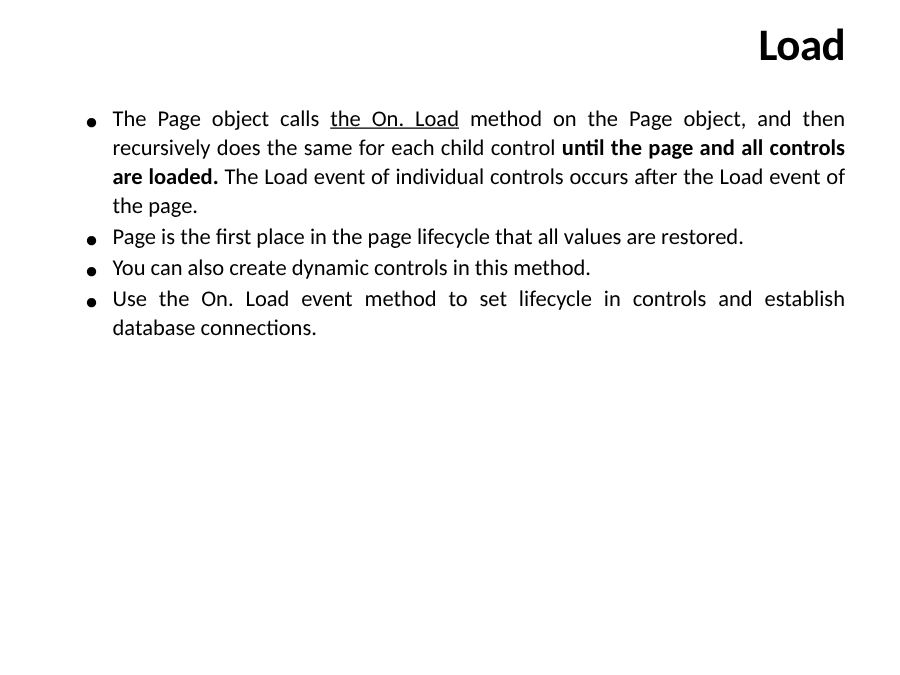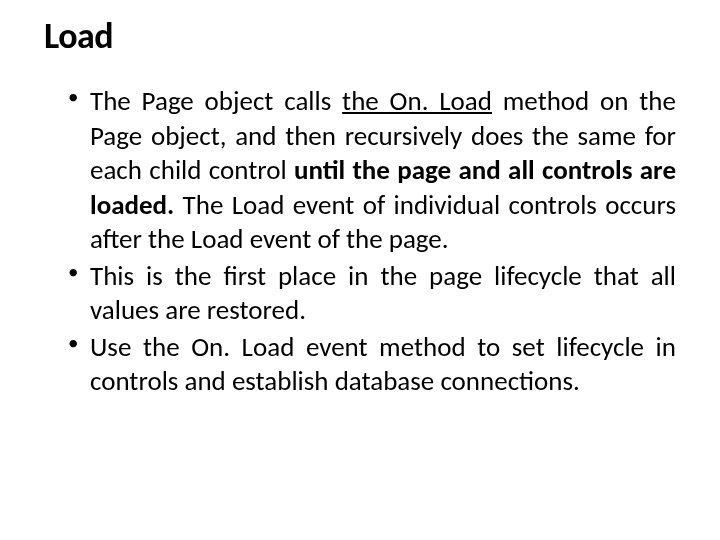--- a/index.html
+++ b/index.html
@@ -11,34 +11,34 @@
     font-family: Calibri, "Segoe UI", Arial, sans-serif;
     color: #000;
   }
   .slide {
     box-sizing: border-box;
     width: 720px;
     height: 540px;
     padding: 14px 44px 0 44px;
   }
   .title {
-    text-align: left;
+    text-align: right;
     font-weight: 700;
     font-size: 36px;
     letter-spacing: -0.5px;
     margin: 0 0 26px 0;
   }
   ul.body {
     list-style: none;
     margin: 0;
     padding: 0 0 0 24px;
   }
   ul.body > li {
     position: relative;
-    font-size: 27px;
+    font-size: 18px;
     line-height: 1.28;
     text-align: justify;
     margin: 0 0 2px 0;
     padding-left: 22px;
   }
   ul.body > li::before {
     content: "•";
     position: absolute;
     left: 0;
     top: 0;
@@ -51,16 +51,17 @@
 </head>
 <body>
 
 <div class="slide">
   <h1 class="title">Load</h1>
 
   <ul class="body">
     <li>
       <span>The Page object calls </span><span class="u">the On. Load</span><span> method on the Page object, and then recursively does the same for each child control </span><span class="b">until the page and all controls are loaded.</span><span> The Load event of individual controls occurs after the Load event of the page.</span>
     </li>
-    <li>This is the first place in the page lifecycle that all values are restored.</li>
+    <li>Page is the first place in the page lifecycle that all values are restored.</li>
+    <li>You can also create dynamic controls in this method.</li>
     <li>Use the On. Load event method to set lifecycle in controls and establish database connections.</li>
   </ul>
 </div>
 
 </body></html>

